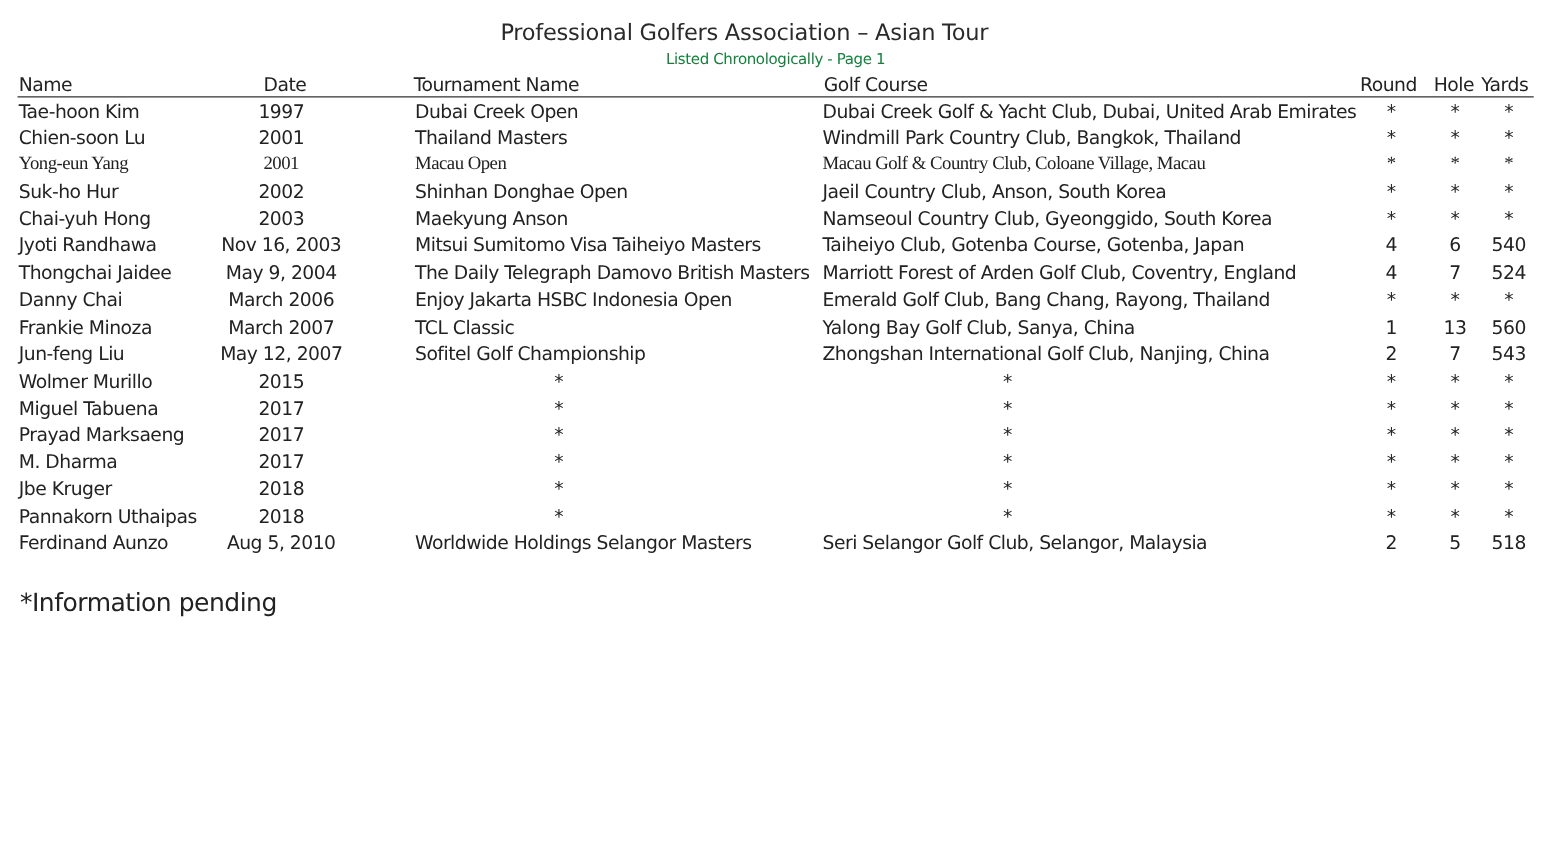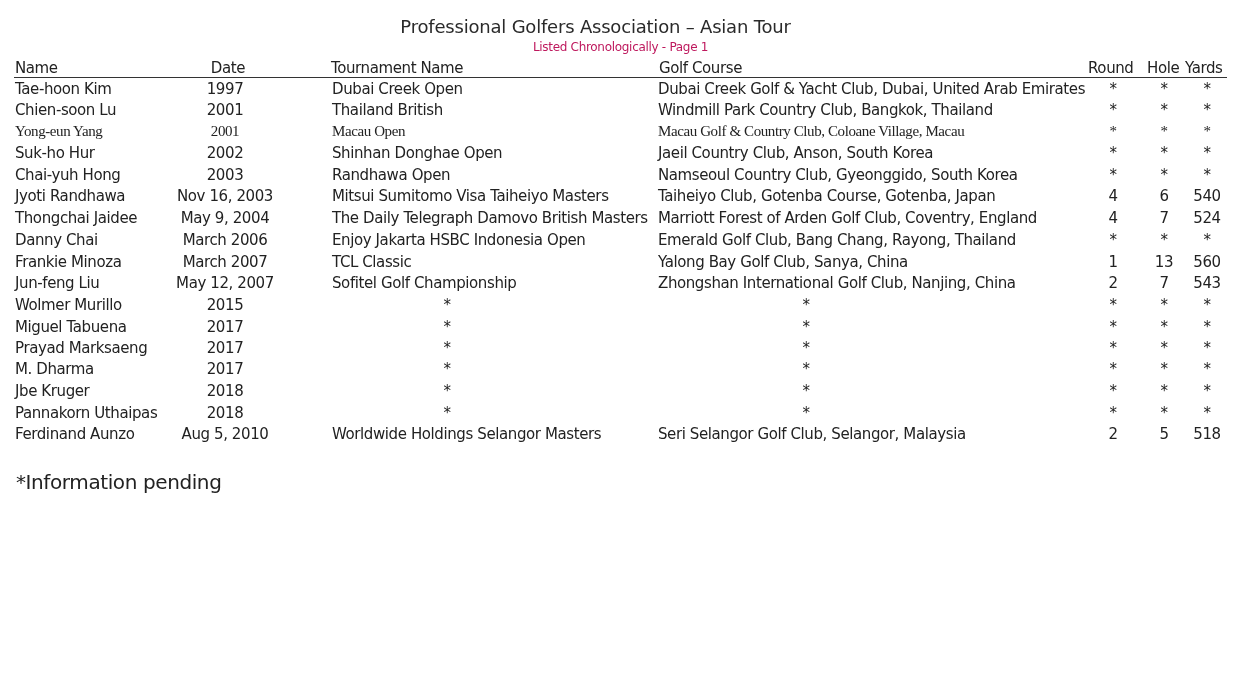--- a/index.html
+++ b/index.html
@@ -6,21 +6,21 @@
   body {
     width: 1241px; height: 683px; position: relative; overflow: hidden;
     font-family: "DejaVu Sans", sans-serif; color: #222222;
   }
   .title {
     position: absolute; left: 0; width: 1191px; top: 16px;
     text-align: center; font-size: 18px; color: #2a2a2a; letter-spacing: -0.2px;
   }
   .subtitle {
     position: absolute; left: 0; width: 1241px; top: 40px;
-    text-align: center; font-size: 12px; color: #be185d; letter-spacing: -0.3px;
+    text-align: center; font-size: 12px; color: #15803d; letter-spacing: -0.3px;
   }
   .col { position: absolute; white-space: nowrap; font-size: 15px; letter-spacing: -0.4px; }
   .hdr { top: 59px; }
   .rule {
     position: absolute; left: 14px; top: 77px; width: 1213px; height: 1px;
     background: #333333;
   }
   .row { position: absolute; left: 0; width: 1099px; height: 21px; }
   .cell { position: absolute; white-space: nowrap; font-size: 15px; letter-spacing: -0.4px; top: 0; }
   .c-name { left: 15px; }
@@ -59,21 +59,21 @@
       <span class="cell c-date">1997</span>
       <span class="cell c-tour">Dubai Creek Open</span>
       <span class="cell c-course">Dubai Creek Golf &amp; Yacht Club, Dubai, United Arab Emirates</span>
       <span class="cell c-round">*</span>
       <span class="cell c-hole">*</span>
       <span class="cell c-yards">*</span>
     </div>
     <div class="row" style="top: 101px;">
       <span class="cell c-name">Chien-soon Lu</span>
       <span class="cell c-date">2001</span>
-      <span class="cell c-tour">Thailand British</span>
+      <span class="cell c-tour">Thailand Masters</span>
       <span class="cell c-course">Windmill Park Country Club, Bangkok, Thailand</span>
       <span class="cell c-round">*</span>
       <span class="cell c-hole">*</span>
       <span class="cell c-yards">*</span>
     </div>
     <div class="row" style="top: 123px; font-family: Liberation Serif, serif;">
       <span class="cell c-name">Yong-eun Yang</span>
       <span class="cell c-date">2001</span>
       <span class="cell c-tour">Macau Open</span>
       <span class="cell c-course">Macau Golf &amp; Country Club, Coloane Village, Macau</span>
@@ -86,21 +86,21 @@
       <span class="cell c-date">2002</span>
       <span class="cell c-tour">Shinhan Donghae Open</span>
       <span class="cell c-course">Jaeil Country Club, Anson, South Korea</span>
       <span class="cell c-round">*</span>
       <span class="cell c-hole">*</span>
       <span class="cell c-yards">*</span>
     </div>
     <div class="row" style="top: 166px;">
       <span class="cell c-name">Chai-yuh Hong</span>
       <span class="cell c-date">2003</span>
-      <span class="cell c-tour">Randhawa Open</span>
+      <span class="cell c-tour">Maekyung Anson</span>
       <span class="cell c-course">Namseoul Country Club, Gyeonggido, South Korea</span>
       <span class="cell c-round">*</span>
       <span class="cell c-hole">*</span>
       <span class="cell c-yards">*</span>
     </div>
     <div class="row" style="top: 187px; padding-left: 40px;">
       <span class="cell c-name">Jyoti Randhawa</span>
       <span class="cell c-date">Nov 16, 2003</span>
       <span class="cell c-tour">Mitsui Sumitomo Visa Taiheiyo Masters</span>
       <span class="cell c-course">Taiheiyo Club, Gotenba Course, Gotenba, Japan</span>

